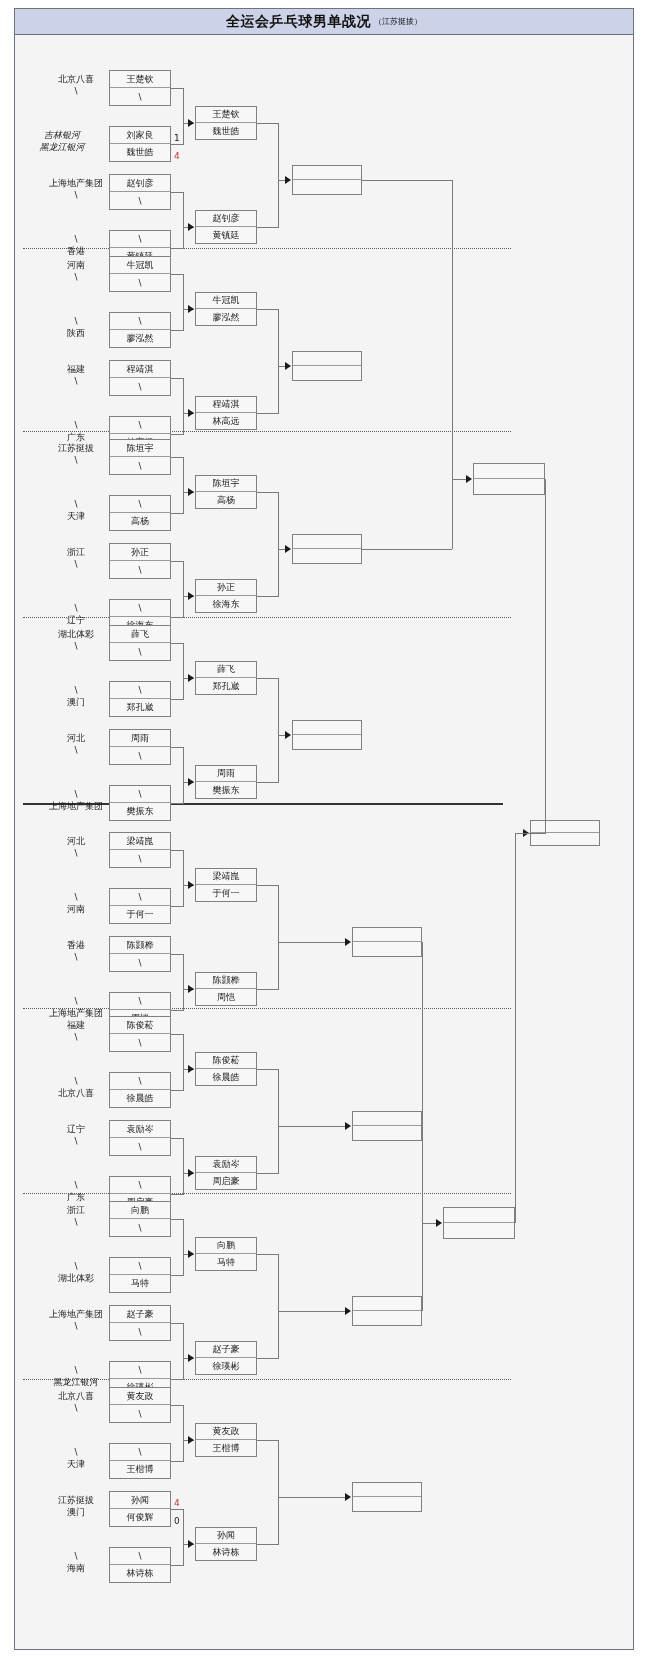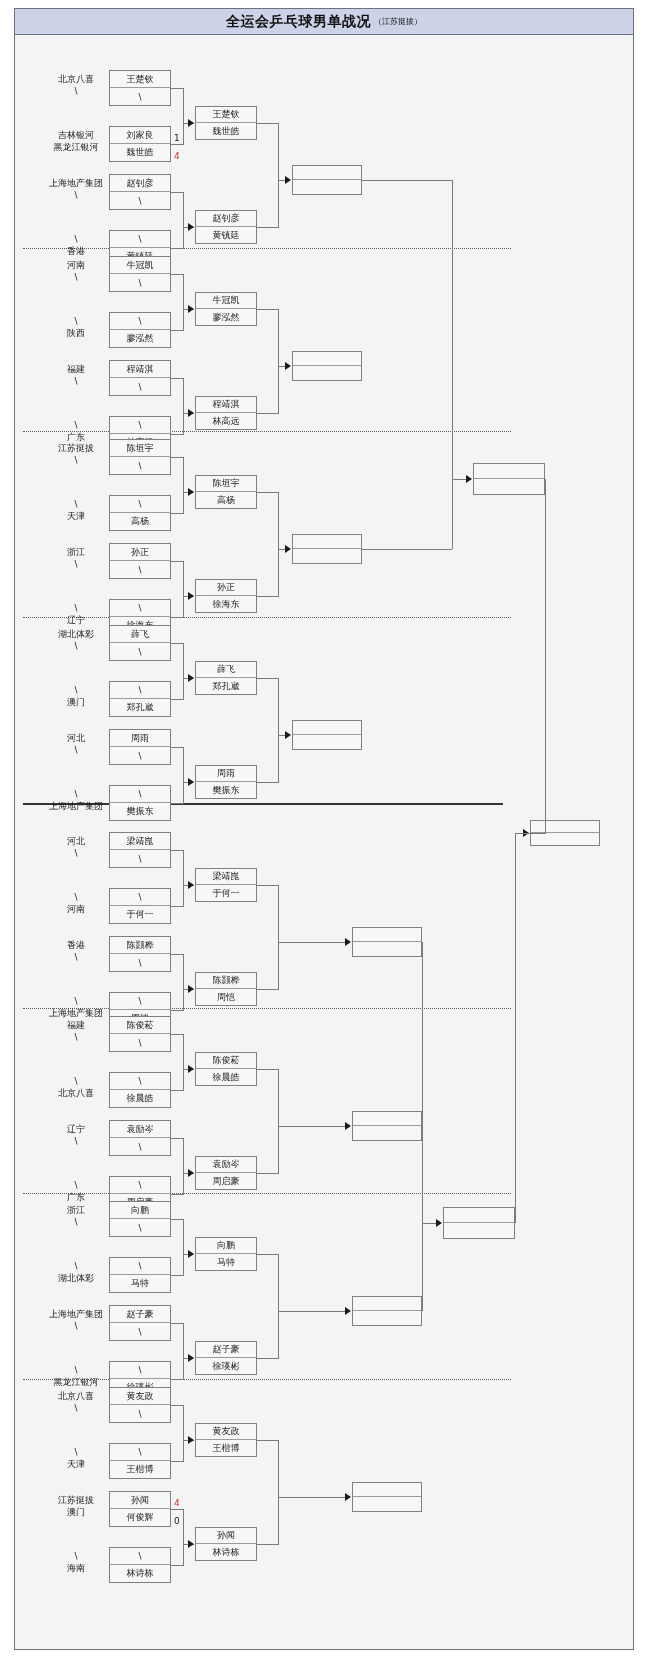--- a/index.html
+++ b/index.html
@@ -57,21 +57,21 @@
         <div class="sep dotted" style="top: 1158px;"></div>
         <div class="sep dotted" style="top: 1344px;"></div>
         <div class="team" style="left: 30px; top: 38px;">
           <div>北京八喜</div>
           <div>\</div>
         </div>
         <div class="rbox r1" style="top: 35px;">
           <div class="cell top">王楚钦</div>
           <div class="cell">\</div>
         </div>
-        <div class="team" style="left: 30px; top: 94px;">
+        <div class="team" style="left: 16px; top: 94px; font-style: italic;">
           <div>吉林银河</div>
           <div>黑龙江银河</div>
         </div>
         <div class="rbox r1" style="top: 91px;">
           <div class="cell top">刘家良</div>
           <div class="cell">魏世皓</div>
         </div>
         <div class="score lose" style="left: 159px; top: 98px;">1</div>
         <div class="score win" style="left: 159px; top: 116px;">4</div>
         <div class="team" style="left: 30px; top: 142px;">

